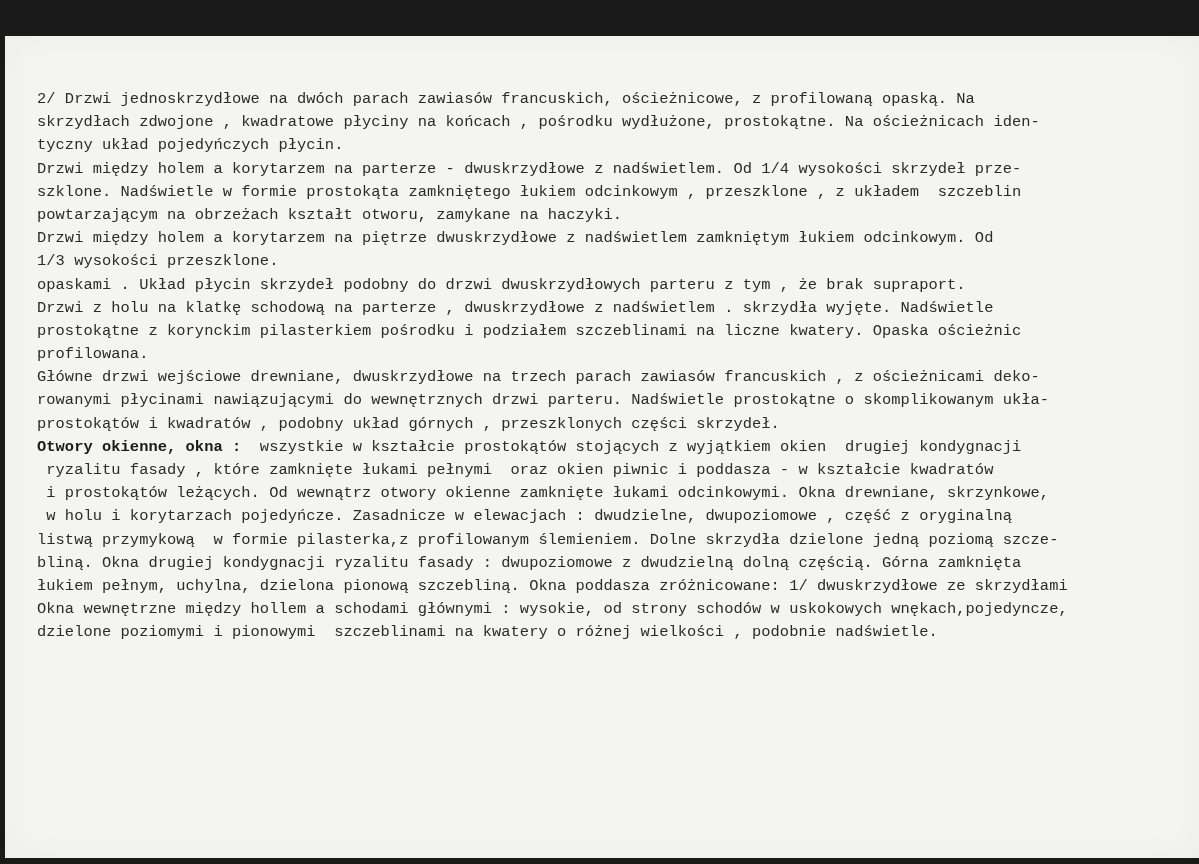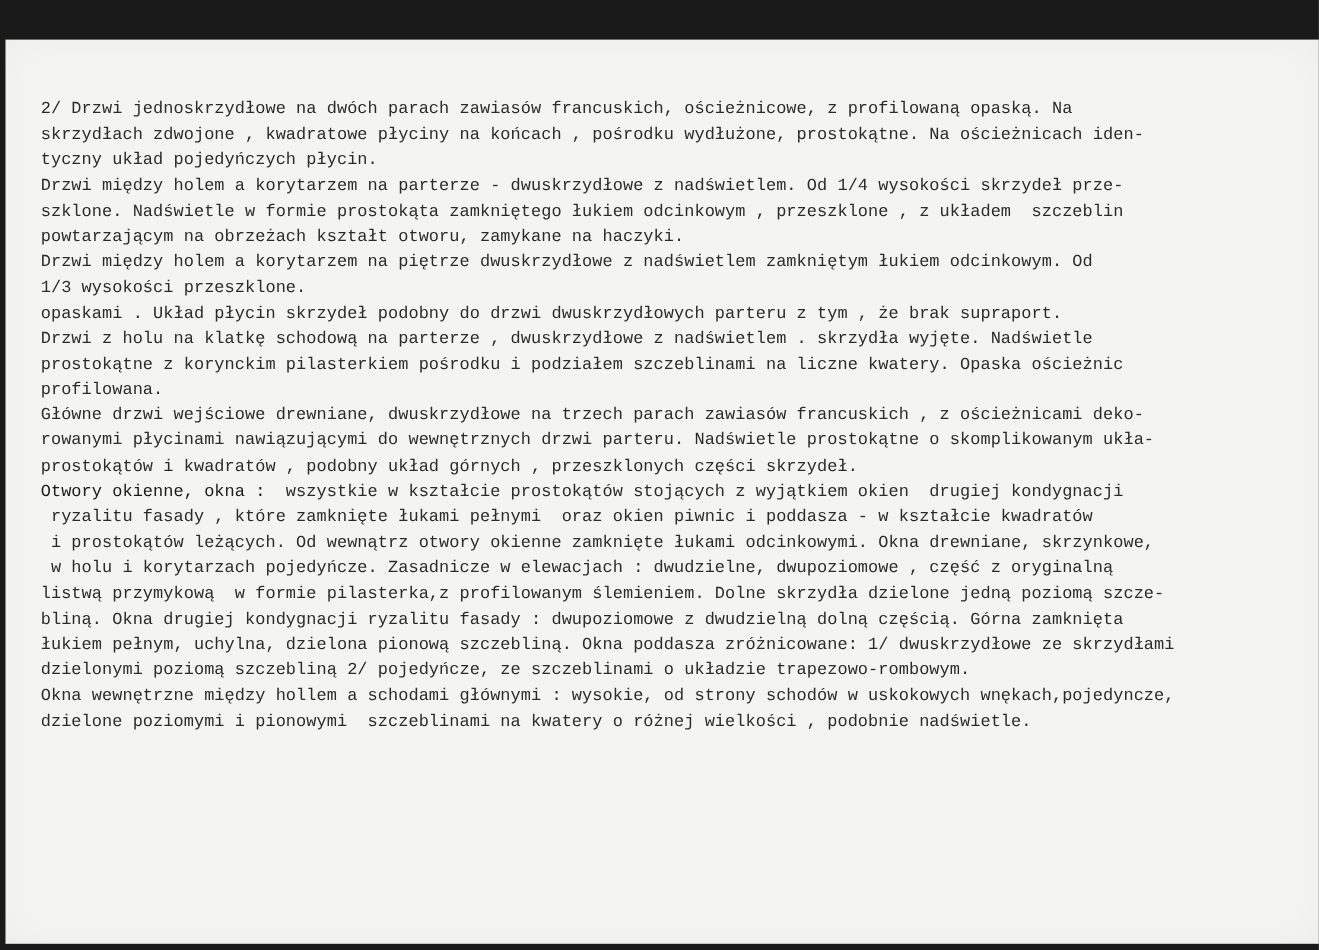--- a/index.html
+++ b/index.html
@@ -22,21 +22,21 @@
     font-family: "Liberation Mono", "DejaVu Sans Mono", monospace;
     font-size: 15.4px;
     color: #2b2b2b;
     letter-spacing: 0.05px;
   }
   .line {
     white-space: pre;
     height: 23.2px;
     line-height: 23.2px;
   }
-  .b { font-weight: normal; color: #1a1a1a; }
+  .b { font-weight: bold; color: #1a1a1a; }
 </style>
 </head>
 <body>
 
 <div class="sheet">
   <div class="text">
     <div class="line">2/ Drzwi jednoskrzydłowe na dwóch parach zawiasów francuskich, ościeżnicowe, z profilowaną opaską. Na</div>
     <div class="line">skrzydłach zdwojone , kwadratowe płyciny na końcach , pośrodku wydłużone, prostokątne. Na ościeżnicach iden-</div>
     <div class="line">tyczny układ pojedyńczych płycin.</div>
     <div class="line">Drzwi między holem a korytarzem na parterze - dwuskrzydłowe z nadświetlem. Od 1/4 wysokości skrzydeł prze-</div>
@@ -51,17 +51,16 @@
     <div class="line">Główne drzwi wejściowe drewniane, dwuskrzydłowe na trzech parach zawiasów francuskich , z ościeżnicami deko-</div>
     <div class="line">rowanymi płycinami nawiązującymi do wewnętrznych drzwi parteru. Nadświetle prostokątne o skomplikowanym ukła-</div>
     <div class="line">prostokątów i kwadratów , podobny układ górnych , przeszklonych części skrzydeł.</div>
     <div class="line"><span class="b">Otwory okienne, okna :</span><span>  wszystkie w kształcie prostokątów stojących z wyjątkiem okien  drugiej kondygnacji</span></div>
     <div class="line"> ryzalitu fasady , które zamknięte łukami pełnymi  oraz okien piwnic i poddasza - w kształcie kwadratów</div>
     <div class="line"> i prostokątów leżących. Od wewnątrz otwory okienne zamknięte łukami odcinkowymi. Okna drewniane, skrzynkowe,</div>
     <div class="line"> w holu i korytarzach pojedyńcze. Zasadnicze w elewacjach : dwudzielne, dwupoziomowe , część z oryginalną</div>
     <div class="line">listwą przymykową  w formie pilasterka,z profilowanym ślemieniem. Dolne skrzydła dzielone jedną poziomą szcze-</div>
     <div class="line">bliną. Okna drugiej kondygnacji ryzalitu fasady : dwupoziomowe z dwudzielną dolną częścią. Górna zamknięta</div>
     <div class="line">łukiem pełnym, uchylna, dzielona pionową szczebliną. Okna poddasza zróżnicowane: 1/ dwuskrzydłowe ze skrzydłami</div>
-    <div class="line">dzielonymi poziomą szczebliną 2/ pojedyńcze, ze szczeblinami o układzie trapezowo-rombowym.</div>
     <div class="line">Okna wewnętrzne między hollem a schodami głównymi : wysokie, od strony schodów w uskokowych wnękach,pojedyncze,</div>
     <div class="line">dzielone poziomymi i pionowymi  szczeblinami na kwatery o różnej wielkości , podobnie nadświetle.</div>
   </div>
 </div>
 
 </body></html>

